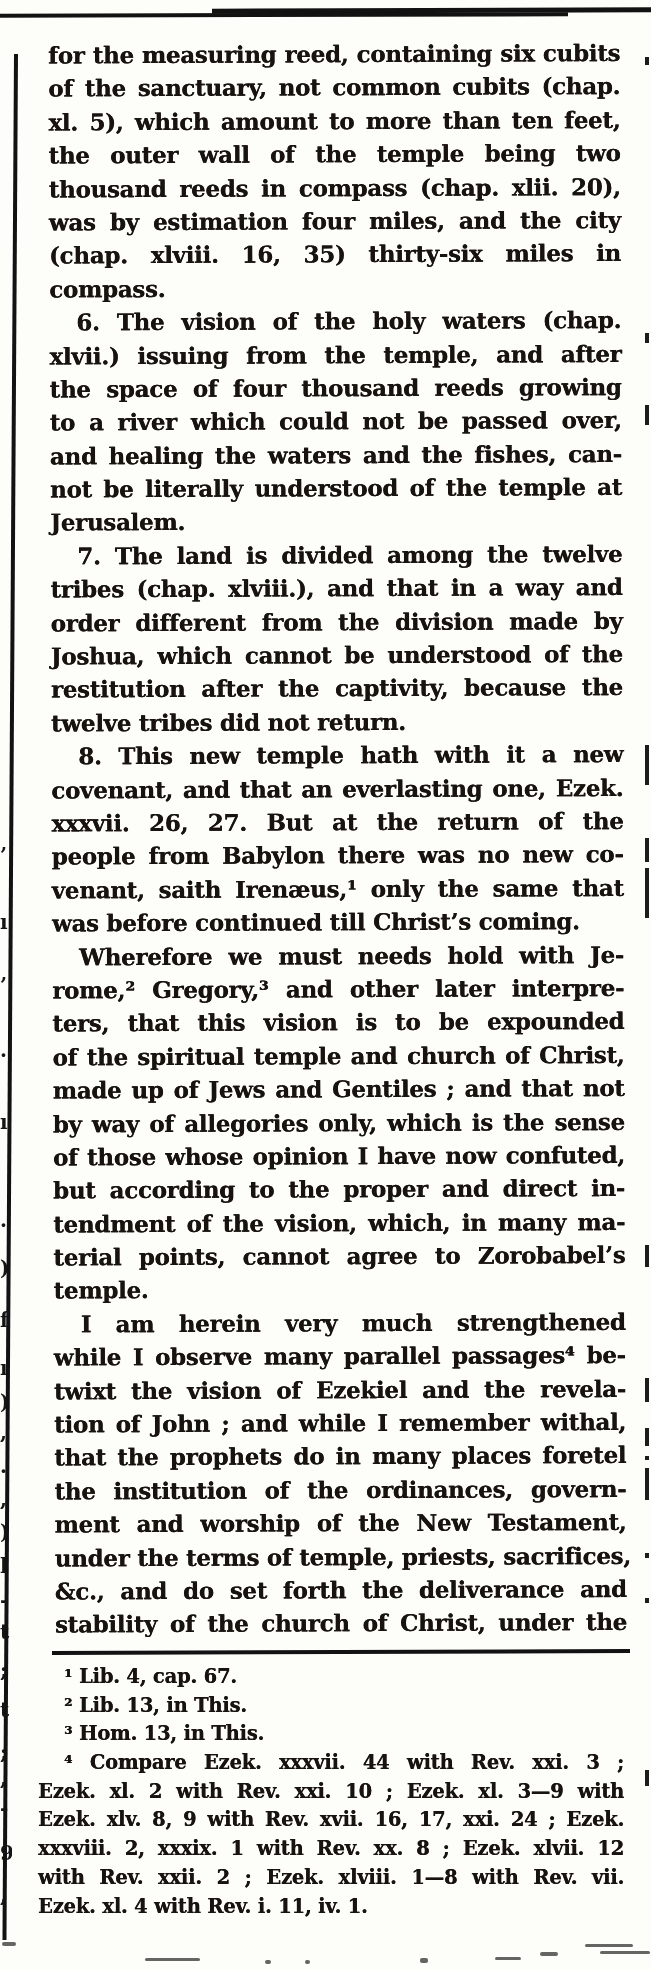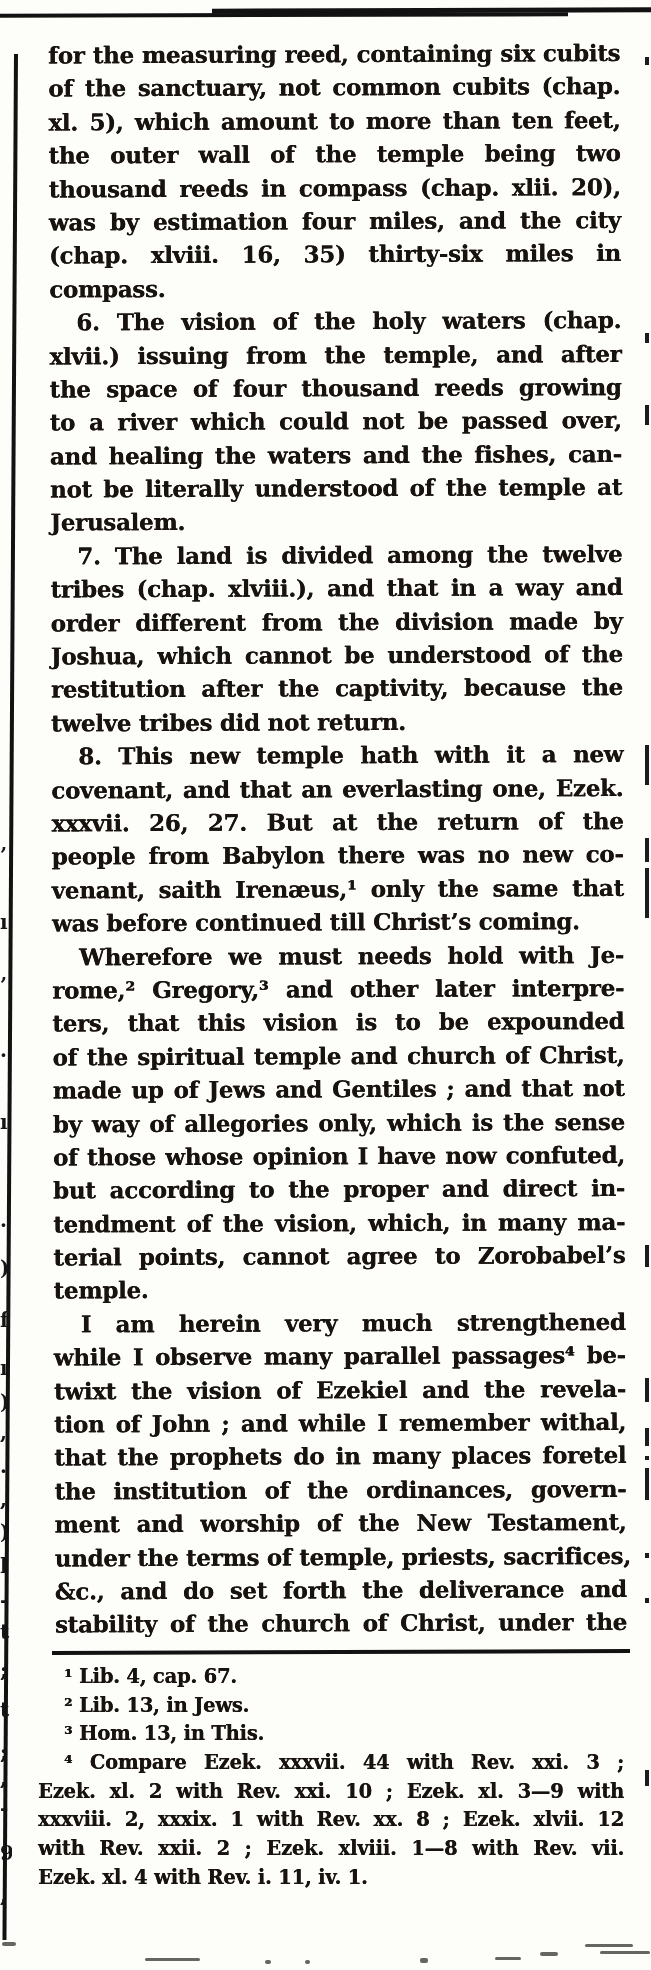--- a/index.html
+++ b/index.html
@@ -117,28 +117,29 @@
         <div class="line">stability of the church of Christ, under the</div>
       </div>
     </div>
 
   <div class="rule footrule"></div>
   <div class="footnotes">
       <div>
         <div class="fline indent no-just">¹ Lib. 4, cap. 67.</div>
       </div>
       <div>
-        <div class="fline indent no-just">² Lib. 13, in Jews.</div>
+        <div class="fline indent no-just">² Lib. 13, in This.</div>
       </div>
       <div>
         <div class="fline indent no-just">³ Hom. 13, in This.</div>
       </div>
       <div>
         <div class="fline indent">⁴ Compare Ezek. xxxvii. 44 with Rev. xxi. 3 ;</div>
         <div class="fline">Ezek. xl. 2 with Rev. xxi. 10 ; Ezek. xl. 3—9 with</div>
+        <div class="fline">Ezek. xlv. 8, 9 with Rev. xvii. 16, 17, xxi. 24 ; Ezek.</div>
         <div class="fline">xxxviii. 2, xxxix. 1 with Rev. xx. 8 ; Ezek. xlvii. 12</div>
         <div class="fline">with Rev. xxii. 2 ; Ezek. xlviii. 1—8 with Rev. vii.</div>
         <div class="fline no-just">Ezek. xl. 4 with Rev. i. 11, iv. 1.</div>
       </div>
     </div>
 
   <div id="lfrag">
       <span class="lmark" style="top: 845px;">’</span>
       <span class="lmark" style="top: 912px;">ı</span>
       <span class="lmark" style="top: 975px;">’</span>

